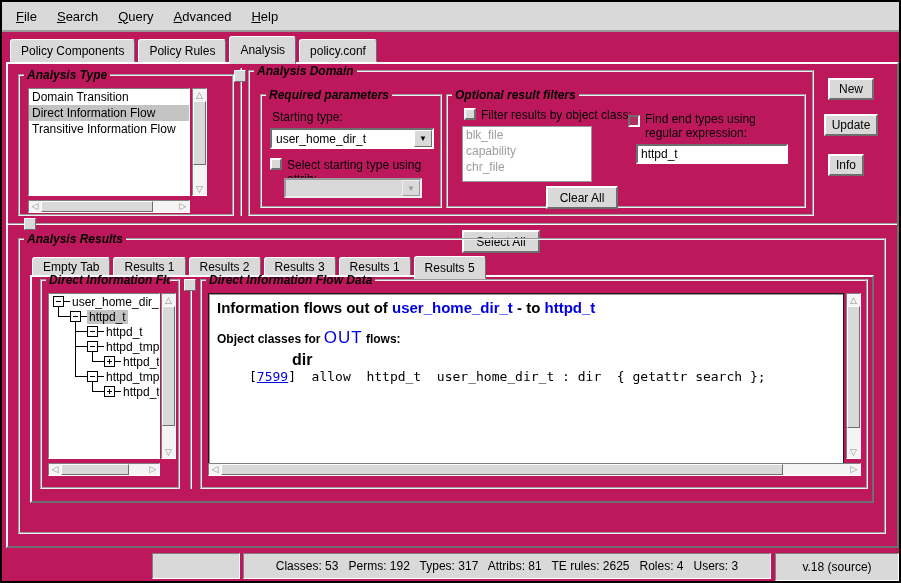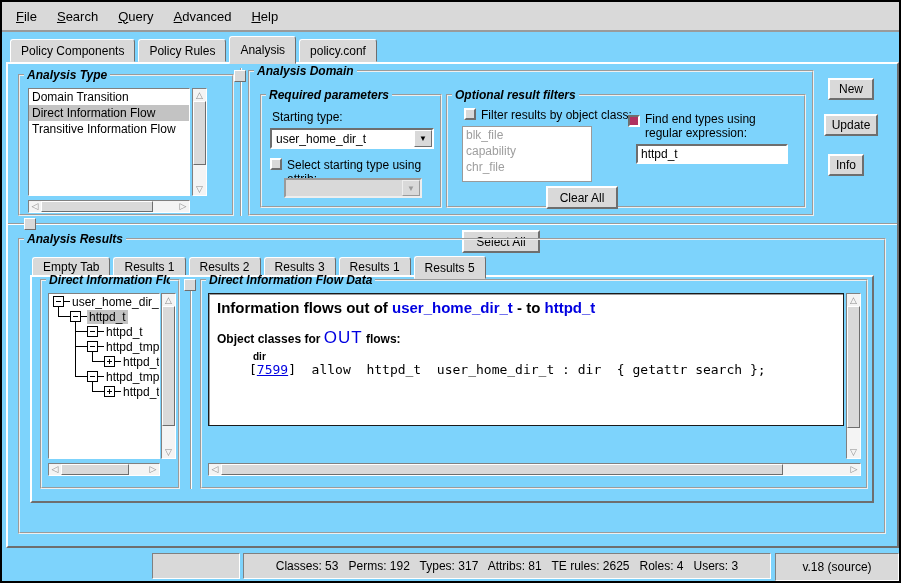--- a/index.html
+++ b/index.html
@@ -1,17 +1,17 @@
 <!DOCTYPE html>
 <html><head>
 <meta charset="utf-8">
 <style>
   html,body{margin:0;padding:0;background:#bfbfbf;}
   body{font-family:"Liberation Sans", sans-serif;font-size:12px;color:#000;}
-  .window{position:relative;width:901px;height:583px;background:#7dd3fc;border:2px solid #000;box-sizing:border-box;overflow:hidden;}
+  .window{position:relative;width:901px;height:583px;background:#be185d;border:2px solid #000;box-sizing:border-box;overflow:hidden;}
   .a{position:absolute;box-sizing:border-box;}
 
   
   .raised{border:2px solid;border-color:#ffffff #6e6e6e #6e6e6e #ffffff;}
   .sunken1{border:1px solid;border-color:#808080 #ffffff #ffffff #808080;}
   .btn{background:#d9d9d9;border:2px solid;border-color:#ffffff #6e6e6e #6e6e6e #ffffff;display:flex;align-items:center;justify-content:center;font-size:12px;cursor:default;}
 
   
   .menubar{left:0;top:0;right:0;height:30px;display:flex;align-items:center;gap:16px;padding-left:12px;border-bottom:2px solid #9a9a9a;background:#d9d9d9;}
   .menu-item{display:inline-block;padding:1px 2px;font-size:13px;}
@@ -70,21 +70,21 @@
   .trow.selected .tlabel{background:#c3c3c3;}
   .vline{position:absolute;width:1px;background:#000;z-index:1;}
   .hline{position:absolute;height:1px;background:#000;z-index:1;}
 
   
   .textarea{background:#fff;border:1px solid #1a1a1a;box-shadow:inset 1px 1px 0 #9a9a9a;overflow:hidden;padding:5px 8px;}
   .dif-heading{font-size:15px;font-weight:bold;white-space:pre;}
   .dif-heading .blue{color:#0000e0;}
   .dif-classes{margin-top:12px;font-size:12px;font-weight:bold;white-space:pre;display:flex;align-items:baseline;}
   .dif-classes .flowdir{font-size:17px;color:#0000e0;font-weight:normal;letter-spacing:1px;}
-  .dif-objclass{margin-top:3px;margin-left:36px;font-weight:bold;font-size:10px;}
+  .dif-objclass{margin-top:3px;margin-left:75px;font-weight:bold;font-size:16px;}
   .dif-rule{margin-left:32px;font-family:"DejaVu Sans Mono", monospace;font-size:13px;white-space:pre;}
   .rule-link{color:#0000e0;text-decoration:underline;}
 
   
   .statusbox{background:#d9d9d9;border:1px solid;border-color:#808080 #ffffff #ffffff #808080;display:flex;align-items:center;justify-content:center;font-size:12px;white-space:pre;}
 </style>
 </head>
 <body>
 
 <div class="window">
@@ -299,21 +299,21 @@
             </div>
           <div class="sb-arrow">▷</div>
         </div>
       </fieldset>
 
       <div class="a sash-v" style="left:158px;top:2px;height:210px;"></div>
       <div class="a sash-handle" style="left:152px;top:2px;"></div>
 
       <fieldset class="grp" style="left:168px;top:-4px;width:668px;height:216px;">
         <legend>Direct Information Flow Data</legend>
-        <div class="a textarea" style="left:6px;top:6px;width:636px;height:133px;">
+        <div class="a textarea" style="left:6px;top:6px;width:636px;height:180px;">
           <div class="dif-heading"><span>Information flows out of </span><span class="blue">user_home_dir_t</span><span> - to </span><span class="blue">httpd_t</span></div>
           <div class="dif-classes"><span>Object classes for </span><span class="flowdir">OUT</span><span> flows:</span></div>
           <div class="dif-objclass">dir</div>
           <div class="dif-rule"><span>[</span><span class="rule-link">7599</span><span>]</span><span>  allow  httpd_t  user_home_dir_t : dir  { getattr search };</span></div>
         </div>
         <div class="a sb sb-v" style="left:644px;top:6px;width:15px;height:166px;">
           <div class="sb-arrow">△</div>
           <div class="sb-trough">
               <div class="sb-thumb" style="left:0;right:0;top:0;height:120px;"></div>
             </div>

